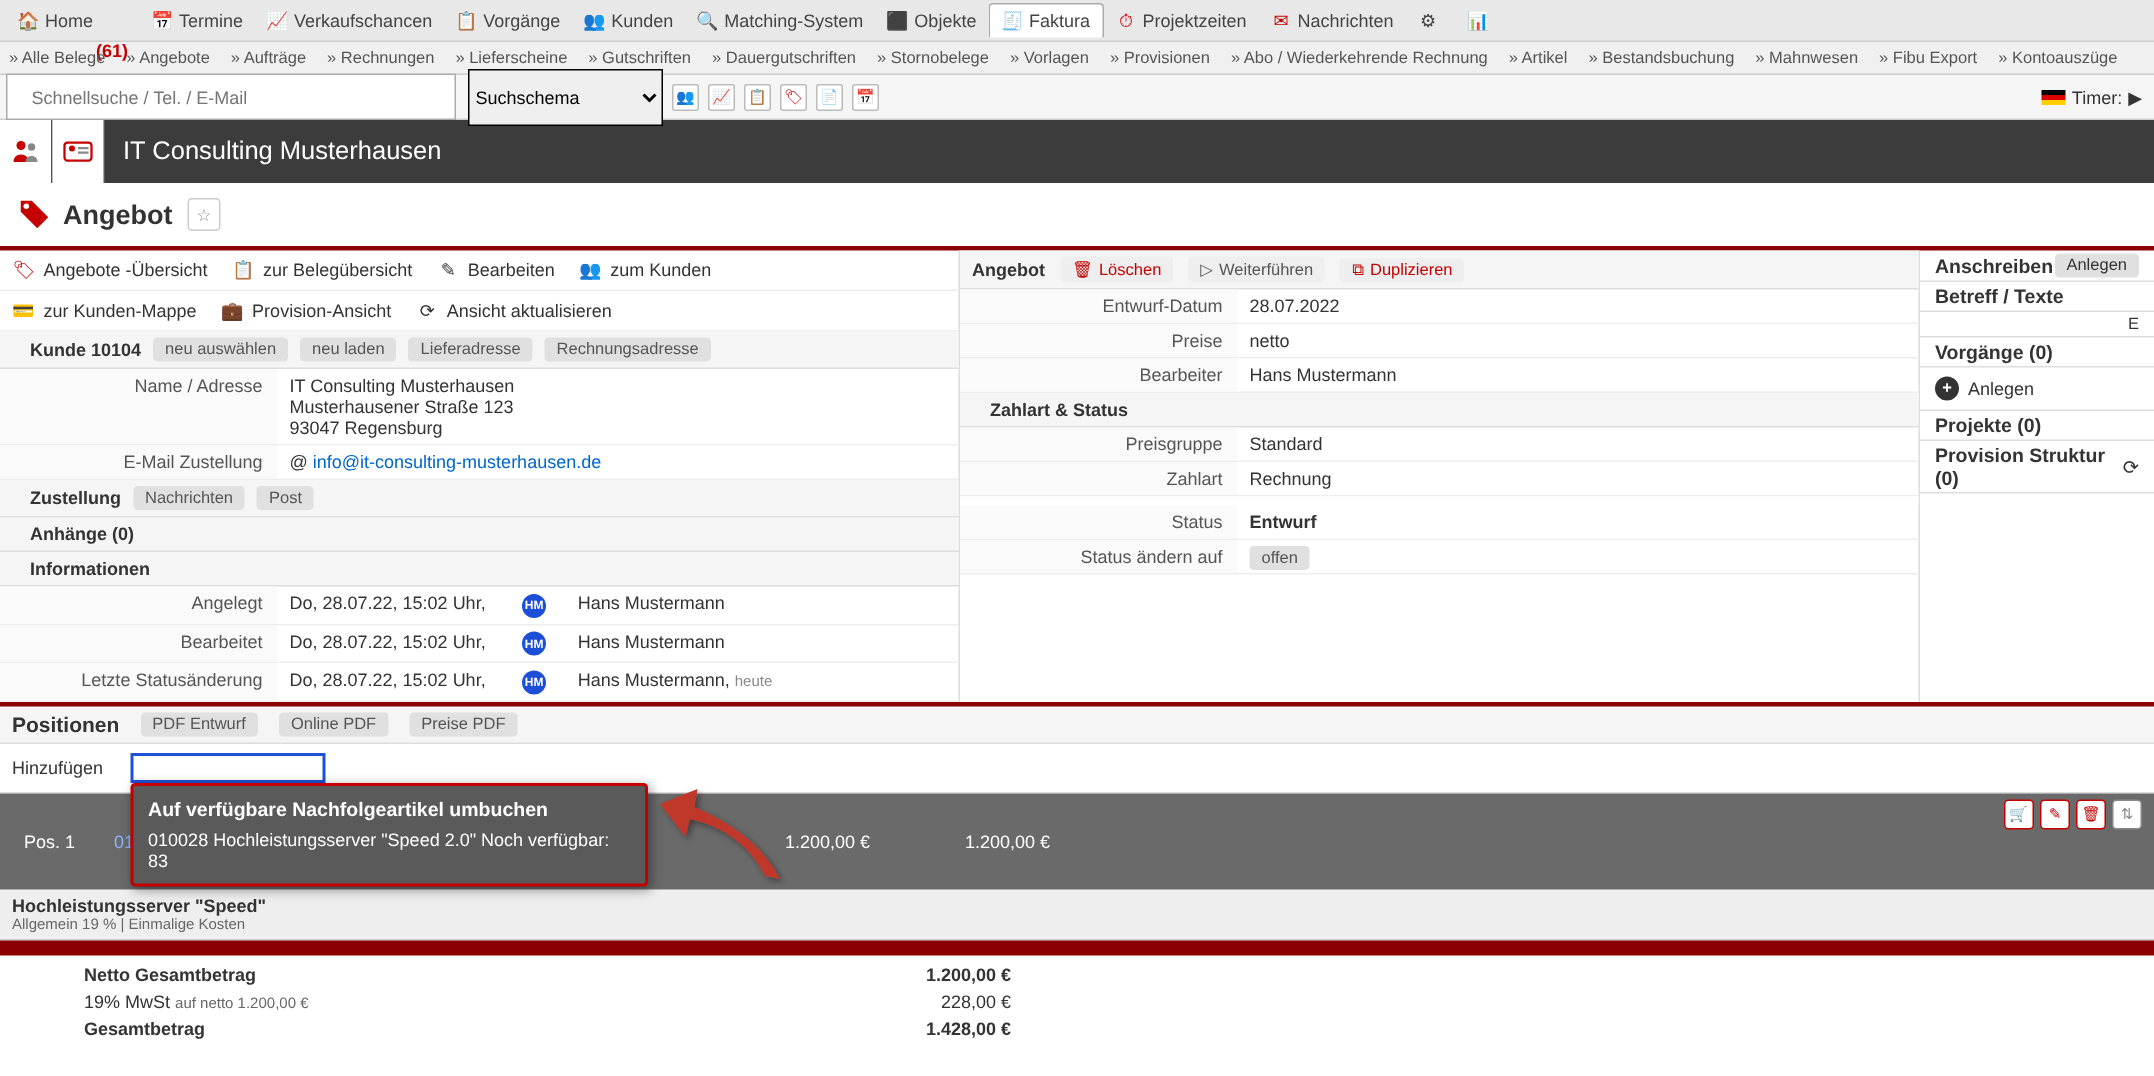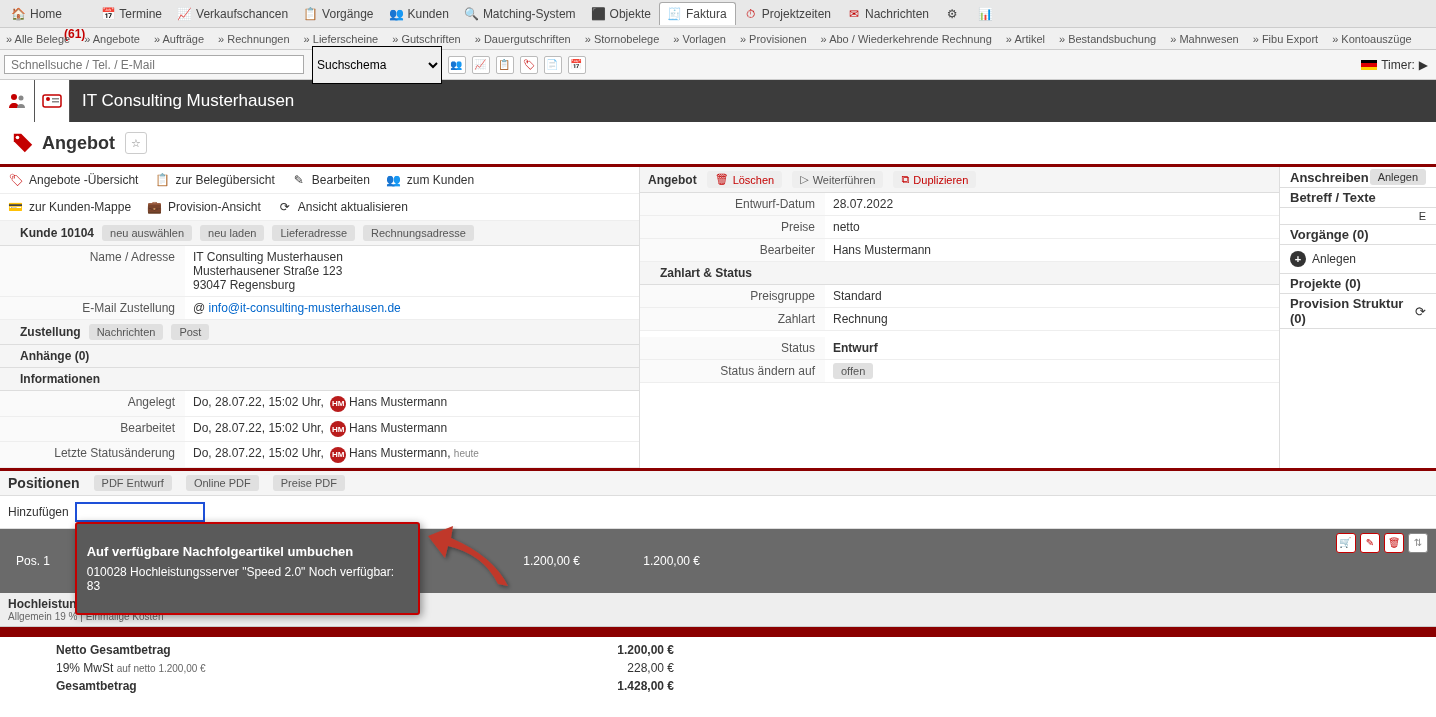--- a/index.html
+++ b/index.html
@@ -5,21 +5,21 @@
 * { box-sizing: border-box; margin: 0; padding: 0; }
 body { font-family: Arial, sans-serif; font-size: 12px; color: #333; background: #fff; width: 1436px; }
 .topnav { background: #e8e8e8; border-bottom: 1px solid #ccc; display: flex; align-items: center; height: 28px; padding: 0 4px; }
 .topnav-item { display: flex; align-items: center; padding: 4px 8px; cursor: pointer; color: #444; }
 .topnav-item.active { background: #fff; border: 1px solid #aaa; border-bottom: none; border-radius: 3px 3px 0 0; }
 .topnav-item .ic { margin-right: 4px; width: 14px; height: 14px; display: inline-flex; align-items: center; justify-content: center; }
 .badge-red { color: #c40000; font-weight: bold; margin-left: 2px; margin-top: 41px; }
 .subnav { background: #f0f0f0; border-bottom: 1px solid #ccc; display: flex; align-items: center; height: 22px; padding: 0 6px; font-size: 11px; }
 .subnav a { color: #555; text-decoration: none; margin-right: 14px; cursor: pointer; }
 .toolbar { background: #f5f5f5; border-bottom: 1px solid #ccc; display: flex; align-items: center; height: 30px; padding: 0 4px; position: relative; }
-.search-input { width: 300px; height: 19px; padding: 2px 6px; border: 1px solid #aaa; font-size: 12px; }
+.search-input { width: 300px; height: 31px; padding: 2px 16px; border: 1px solid #aaa; font-size: 12px; }
 .schema-select { margin-left: 8px; height: 38px; width: 130px; border: 1px solid #000; font-size: 12px; }
 .toolbar-icons { display: flex; margin-left: 6px; gap: 6px; }
 .tb-icon { width: 18px; height: 18px; border: 1px solid #bbb; border-radius: 2px; background: #fff; display: flex; align-items: center; justify-content: center; cursor: pointer; font-size: 10px; }
 .flag-de { width: 16px; height: 10px; background: linear-gradient(to bottom, #000 33%, #dd0000 33%, #dd0000 66%, #ffce00 66%); display: inline-block; }
 .header-bar { background: #3c3c3c; color: #fff; display: flex; align-items: center; height: 42px; }
 .header-icons { display: flex; }
 .header-icon-box { width: 35px; height: 42px; display: flex; align-items: center; justify-content: center; border-right: 1px solid #555; }
 .header-title { font-size: 17px; font-weight: normal; margin-left: 12px; }
 .title-row { display: flex; align-items: center; padding: 10px 12px; border-bottom: 3px solid #8b0000; }
 .tag-icon { width: 22px; height: 22px; margin-right: 8px; }
@@ -31,32 +31,32 @@
 .col-right { flex: 1; }
 .action-row { display: flex; flex-wrap: wrap; padding: 4px 8px; gap: 16px; border-bottom: 1px solid #eee; }
 .action-link { display: flex; align-items: center; cursor: pointer; padding: 2px 0; color: #333; }
 .action-link .aic { width: 16px; height: 14px; margin-right: 5px; display: inline-flex; align-items: center; justify-content: center; }
 .section-head { background: #f5f5f5; padding: 4px 20px; font-weight: bold; border-bottom: 1px solid #ddd; display: flex; align-items: center; gap: 8px; }
 .pill-btn { background: #e0e0e0; border-radius: 3px; padding: 2px 8px; font-size: 11px; font-weight: normal; cursor: pointer; color: #555; }
 .kv-row { display: flex; border-bottom: 1px solid #eee; }
 .kv-label { width: 185px; text-align: right; padding: 4px 10px 4px 4px; color: #555; background: #fafafa; }
 .kv-value { flex: 1; padding: 4px 8px; }
 .email-link { color: #0066cc; }
-.avatar-circle { display: inline-flex; width: 16px; height: 16px; background: #b91c1c; color: #fff; border-radius: 50%; align-items: center; justify-content: center; font-size: 8px; font-weight: bold; margin: 0 3px; }
+.avatar-circle { display: inline-flex; width: 16px; height: 16px; background: #1d4ed8; color: #fff; border-radius: 50%; align-items: center; justify-content: center; font-size: 8px; font-weight: bold; margin: 0 21px; }
 .mid-header { background: #f5f5f5; padding: 4px 8px; font-weight: bold; border-bottom: 1px solid #ddd; display: flex; align-items: center; gap: 10px; }
 .mid-btn { display: inline-flex; align-items: center; background: #eee; border-radius: 3px; padding: 2px 8px; font-size: 11px; font-weight: normal; cursor: pointer; gap: 4px; color: #c40000; }
 .mid-btn.gray { color: #555; }
 .right-section { padding: 2px 10px; border-bottom: 1px solid #ddd; display: flex; align-items: center; justify-content: space-between; font-weight: bold; font-size: 13px; }
 .anlegen-pill { background: #e0e0e0; border-radius: 3px; padding: 2px 8px; font-size: 11px; font-weight: normal; cursor: pointer; }
 .plus-circle { display: inline-flex; width: 16px; height: 16px; background: #333; color: #fff; border-radius: 50%; align-items: center; justify-content: center; font-size: 11px; font-weight: bold; margin-right: 6px; }
 .positions-bar { background: #f5f5f5; padding: 4px 8px; border-top: 3px solid #8b0000; border-bottom: 1px solid #ddd; display: flex; align-items: center; gap: 14px; }
 .positions-bar .ptitle { font-weight: bold; font-size: 14px; }
-.add-row { padding: 6px 8px; display: flex; align-items: center; gap: 6px; border-bottom: 1px solid #ddd; position: relative; }
+.add-row { padding: 6px 8px; display: flex; align-items: center; gap: 18px; border-bottom: 1px solid #ddd; position: relative; }
 .add-input { width: 130px; height: 20px; border: 2px solid #1e50d8; padding: 0 4px; outline: none; }
-.suggest-box { position: absolute; left: 0; top: 100%; background: #5a5a5a; color: #fff; border: 2px solid #c40000; padding: 20px 10px; font-size: 12px; z-index: 50; width: 345px; border-radius: 3px; box-shadow: 2px 2px 8px rgba(0,0,0,0.4); }
+.suggest-box { position: absolute; left: 0; top: 100%; background: #5a5a5a; color: #fff; border: 2px solid #c40000; padding: 8px 10px; font-size: 12px; z-index: 50; width: 345px; border-radius: 3px; box-shadow: 2px 2px 8px rgba(0,0,0,0.4); }
 .suggest-title { font-weight: bold; margin-bottom: 6px; font-size: 13px; }
 .arrow-svg { position: absolute; left: 348px; top: 24px; width: 100px; height: 70px; z-index: 40; }
 .pos-row { background: #6a6a6a; color: #fff; display: flex; align-items: center; padding: 3px 8px; height: 64px; position: relative; }
 .pos-cell { padding: 0 8px; }
 .pos-link { color: #8ab4ff; cursor: pointer; }
 .pos-actions { position: absolute; right: 8px; top: 4px; display: flex; gap: 4px; }
 .pos-action-btn { width: 20px; height: 20px; border: 1px solid #c40000; border-radius: 3px; background: #fff; display: flex; align-items: center; justify-content: center; cursor: pointer; font-size: 10px; color: #c40000; }
 .desc-row { background: #eee; padding: 4px 8px; border-bottom: 1px solid #ccc; }
 .desc-title { font-weight: bold; font-size: 12px; }
 .desc-sub { font-size: 10px; color: #666; }

